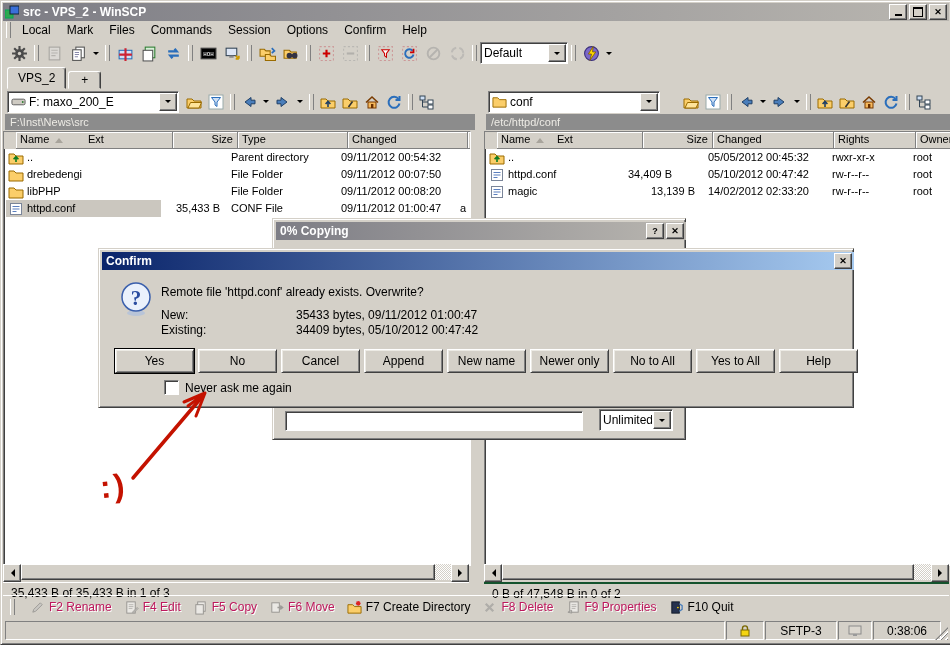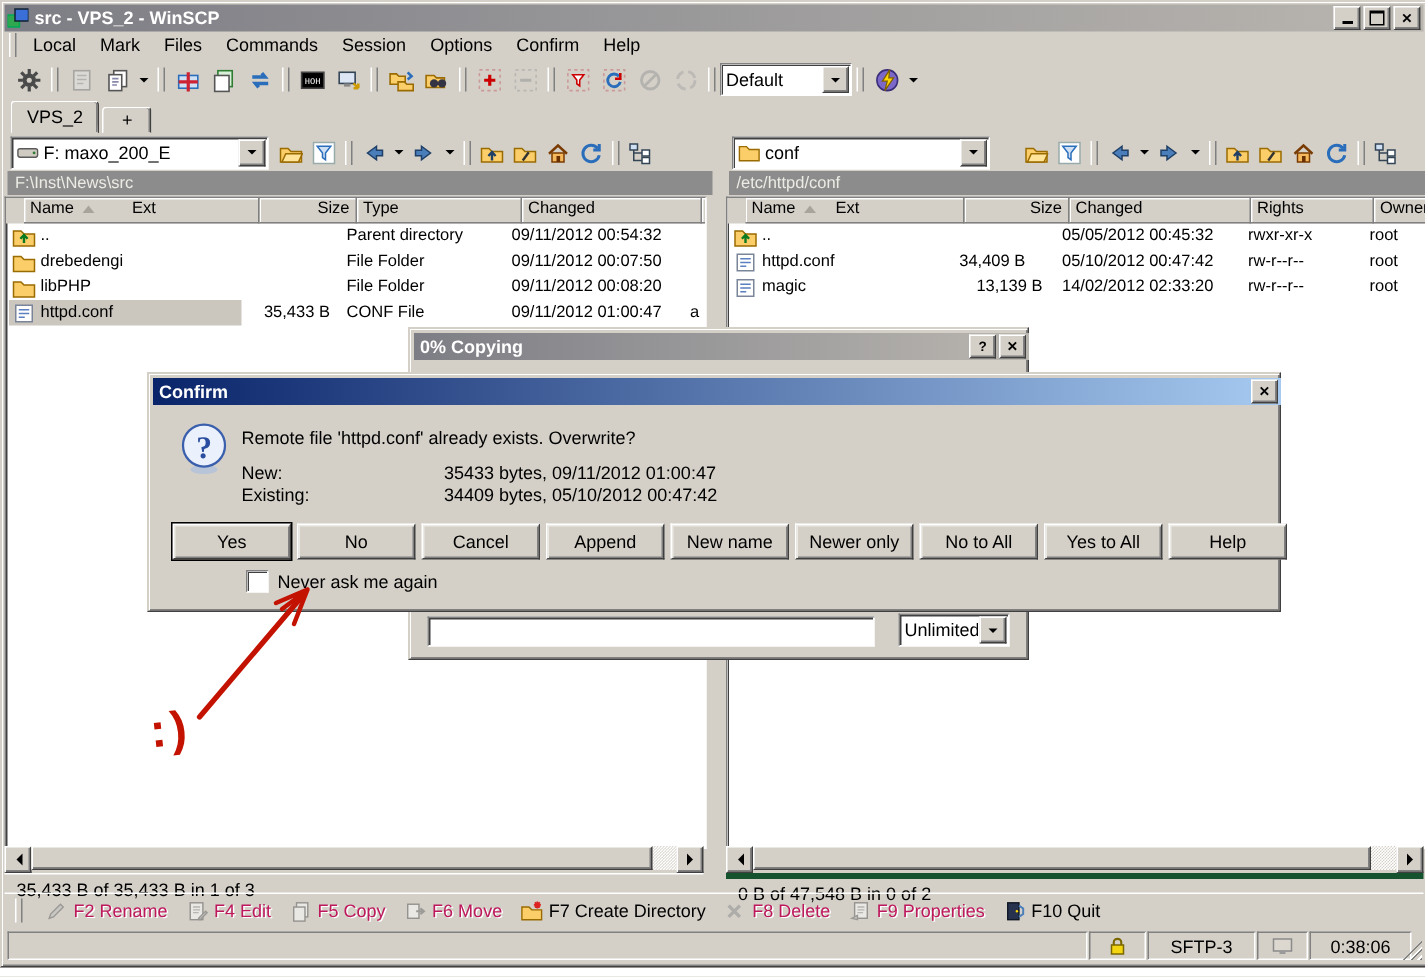--- a/index.html
+++ b/index.html
@@ -499,21 +499,21 @@
             <span class="fcell" style="left: 428px;">root</span>
           </div>
           <div class="frow">
             <span class="fcell fname" style="left: 2px; width: 142px; top: 0px; height: 17px;">
               <svg width="16" height="16" viewBox="0 0 16 16">
                 <rect x="2.5" y="2.5" width="11" height="11" fill="#fff" stroke="#7A8599"></rect>
                 <path d="M4.5 5.5h7M4.5 8h7M4.5 10.5h4" stroke="#5B7FBF"></path>
               </svg>
               <span>httpd.conf</span>
             </span>
-            <span class="fcell" style="left: 143px; width: 67px; text-align: center;">34,409 B</span>
+            <span class="fcell" style="left: 143px; width: 67px; text-align: left;">34,409 B</span>
             <span class="fcell" style="left: 223px;">05/10/2012 00:47:42</span>
             <span class="fcell" style="left: 347px;">rw-r--r--</span>
             <span class="fcell" style="left: 428px;">root</span>
           </div>
           <div class="frow">
             <span class="fcell fname" style="left: 2px; width: 142px; top: 0px; height: 17px;">
               <svg width="16" height="16" viewBox="0 0 16 16">
                 <rect x="2.5" y="2.5" width="11" height="11" fill="#fff" stroke="#7A8599"></rect>
                 <path d="M4.5 5.5h7M4.5 8h7M4.5 10.5h4" stroke="#5B7FBF"></path>
               </svg>
@@ -530,21 +530,21 @@
       <span class="sbtn">
           <span class="tri l"></span>
         </span>
       <span class="track">
           <span class="thumb" style="left:0;width:410px;"></span>
         </span>
       <span class="sbtn">
           <span class="tri r"></span>
         </span>
     </div>
-    <div class="abs" style="left:0;top:492px;right:0;height:21px;border-top:4px solid #14532d;padding:3px 0 0 8px;">
+    <div class="abs" style="left:0;top:492px;right:0;height:21px;border-top:2px solid #14532d;padding:3px 0 0 8px;">
       <span>0 B of 47,548 B in 0 of 2</span>
     </div>
   </div>
 
   <div class="abs" id="command-bar" style="left:2px;top:594px;right:2px;height:22px;display:flex;align-items:center;gap:12px;padding-left:4px;border-top:1px solid #fff;">
       <span class="grip"></span>
       <span class="cmditem dis">
         <svg width="15" height="15" viewBox="0 0 16 16">
           <path d="M3 13 L4 10 L11 3 L13 5 L6 12 Z" fill="#F0C040" stroke="#806000"></path>
         </svg>

